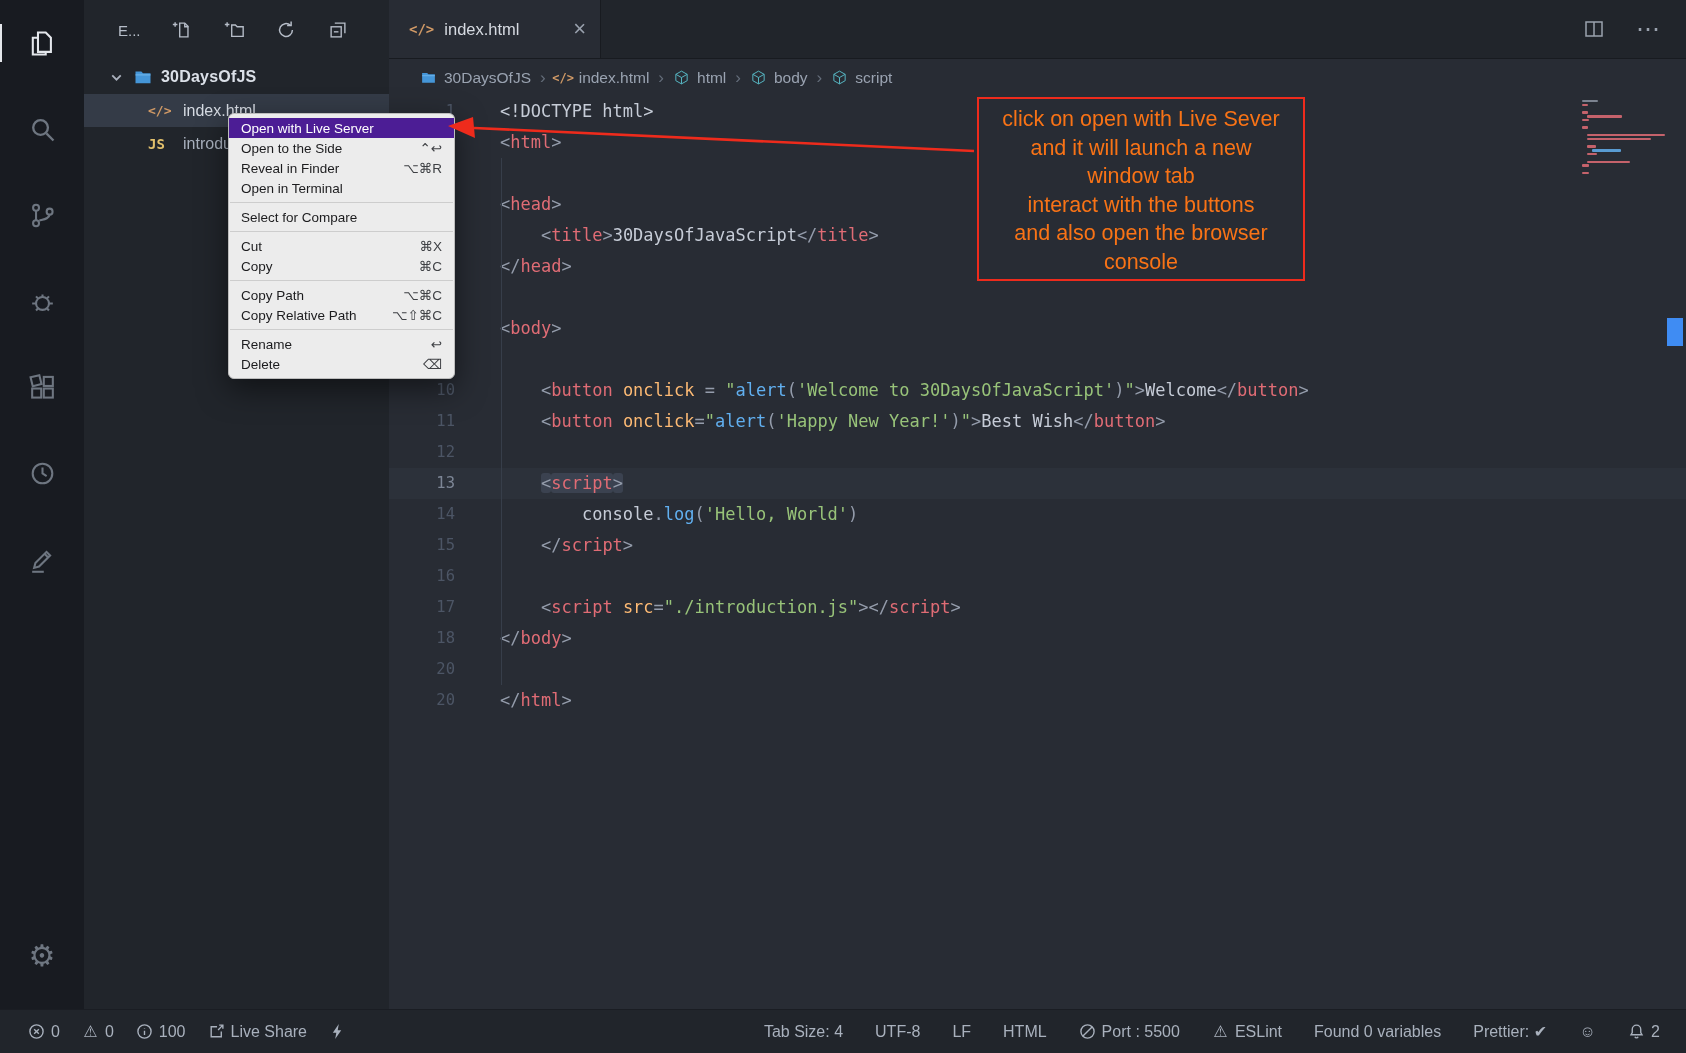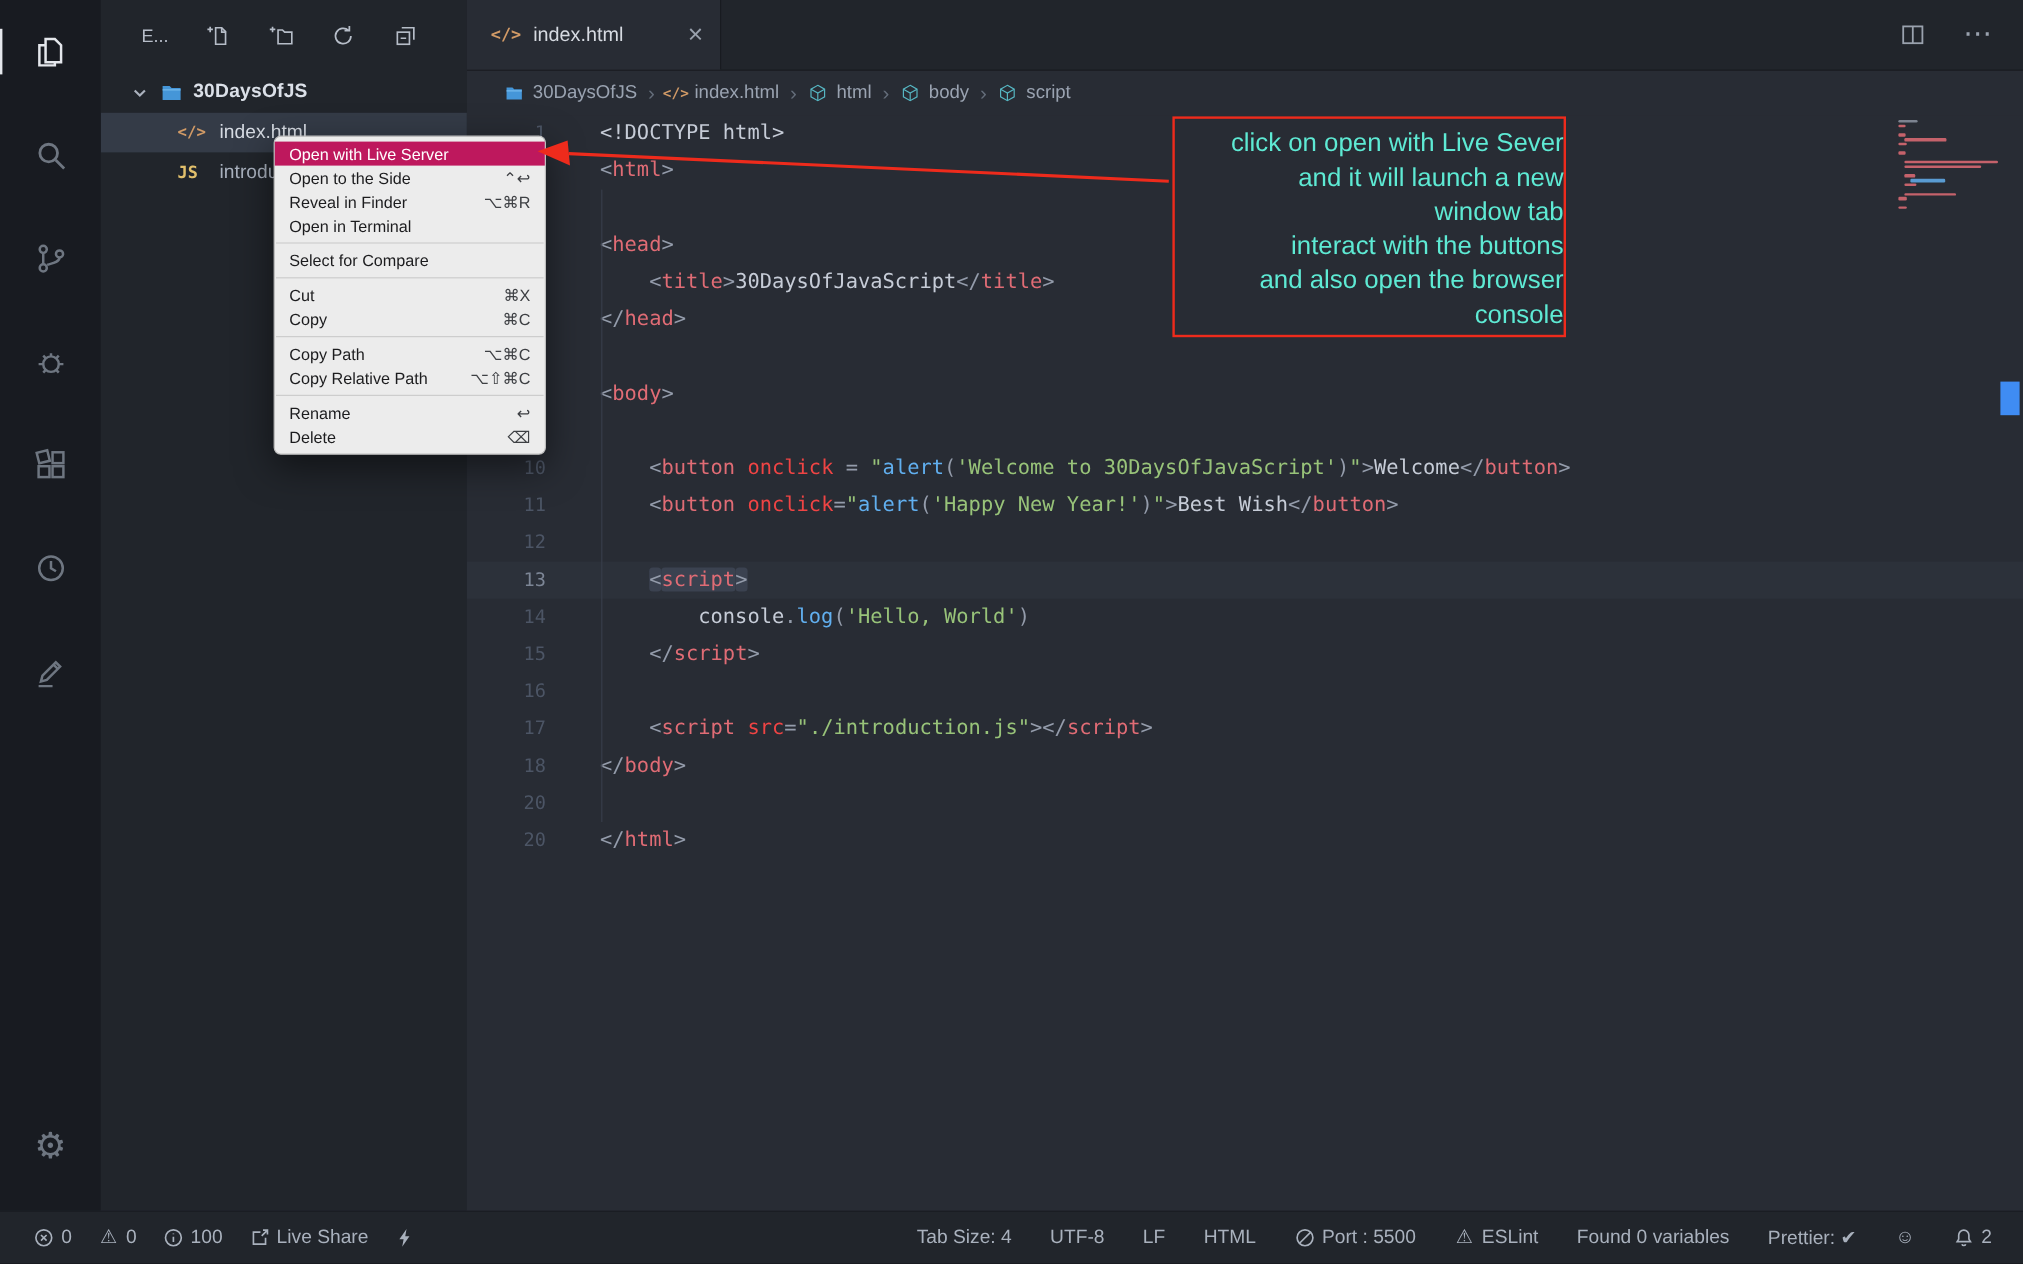--- a/index.html
+++ b/index.html
@@ -52,49 +52,49 @@
   #code-wrap{position:absolute;left:0;right:0;top:96px;bottom:0;overflow:hidden}
   #code-lines{font-family:"DejaVu Sans Mono",monospace;font-size:17px}
   .code-line{display:flex;width:100%;height:31px;line-height:31px}
   .code-line.current{background:#2c313a}
   .gutter{flex:0 0 66px;text-align:right;color:#4c5565;font-size:15.5px}
   .code-line.current .gutter{color:#7d8696}
   .line-content{padding-left:45px;white-space:pre}
   .tok-w{color:#c6ccd7}
   .tok-p{color:#949cab}
   .tok-t{color:#e06c75}
-  .tok-a{color:#ef4444}
+  .tok-a{color:#fdba74}
   .tok-s{color:#98c379}
   .tok-f{color:#61afef}
   .tok-hl{background:#3b4250;border-radius:3px}
   .tok-link{}
   #indent-guide{position:absolute;left:112px;top:62px;width:1px;height:527px;background:#373e4a}
   #minimap{position:absolute;right:16px;top:4px;width:88px}
   .mm-bar{height:2.4px;margin-bottom:1.4px;border-radius:1px;opacity:.85}
   #overview-marker{position:absolute;right:3px;top:222px;width:16px;height:28px;background:#3f8cf3}
 
   
   #status-bar{position:absolute;left:0;right:0;bottom:0;height:44px;background:#21252b;border-top:1px solid #1a1d23;display:flex;align-items:center;padding:0 26px 0 28px;color:#a9b1bd;font-size:16px;z-index:4}
   #status-left{display:flex;align-items:center;gap:22px}
   #status-right{margin-left:auto;display:flex;align-items:center;gap:32px}
   .st-item{display:flex;align-items:center;gap:6px;cursor:pointer;white-space:nowrap}
   .st-ic{width:17px;height:17px;font-size:16px;line-height:1;display:inline-flex;align-items:center;justify-content:center}
 
   
   #context-menu{position:absolute;left:228px;top:113px;width:227px;background:#ececec;border:1px solid #bdbdbd;border-radius:6px;box-shadow:0 10px 30px rgba(0,0,0,.5);padding:4px 0;z-index:30;font-size:13.5px;color:#1c1c1e}
   .menu-item{height:20px;display:flex;align-items:center;justify-content:space-between;padding:0 12px;cursor:pointer}
-  .menu-item.highlighted{background:#be185d;color:#fff}
+  .menu-item.highlighted{background:#4c1d95;color:#fff}
   .menu-label{white-space:nowrap}
   .menu-key{color:#3e4044;margin-left:18px;white-space:nowrap}
   .menu-item.highlighted .menu-key{color:#fff}
   .menu-sep{height:1px;background:#cdcdcd;margin:4px 1px}
 
   
   #annotation-box{position:absolute;left:977px;top:97px;width:328px;height:184px;border:2px solid #ee2b1c;z-index:20;padding-top:6px;background:transparent}
-  .ann-line{color:#5eead4;font-size:21.5px;line-height:28.5px;text-align:right}
+  .ann-line{color:#f97316;font-size:21.5px;line-height:28.5px;text-align:center}
   #arrow-overlay{position:absolute;left:0;top:0;z-index:40;pointer-events:none}
 </style>
 </head>
 <body>
 
 <div id="window">
 
   <aside id="activity-bar">
       <div class="ab-item active">
         <span class="icon ab-ic">

